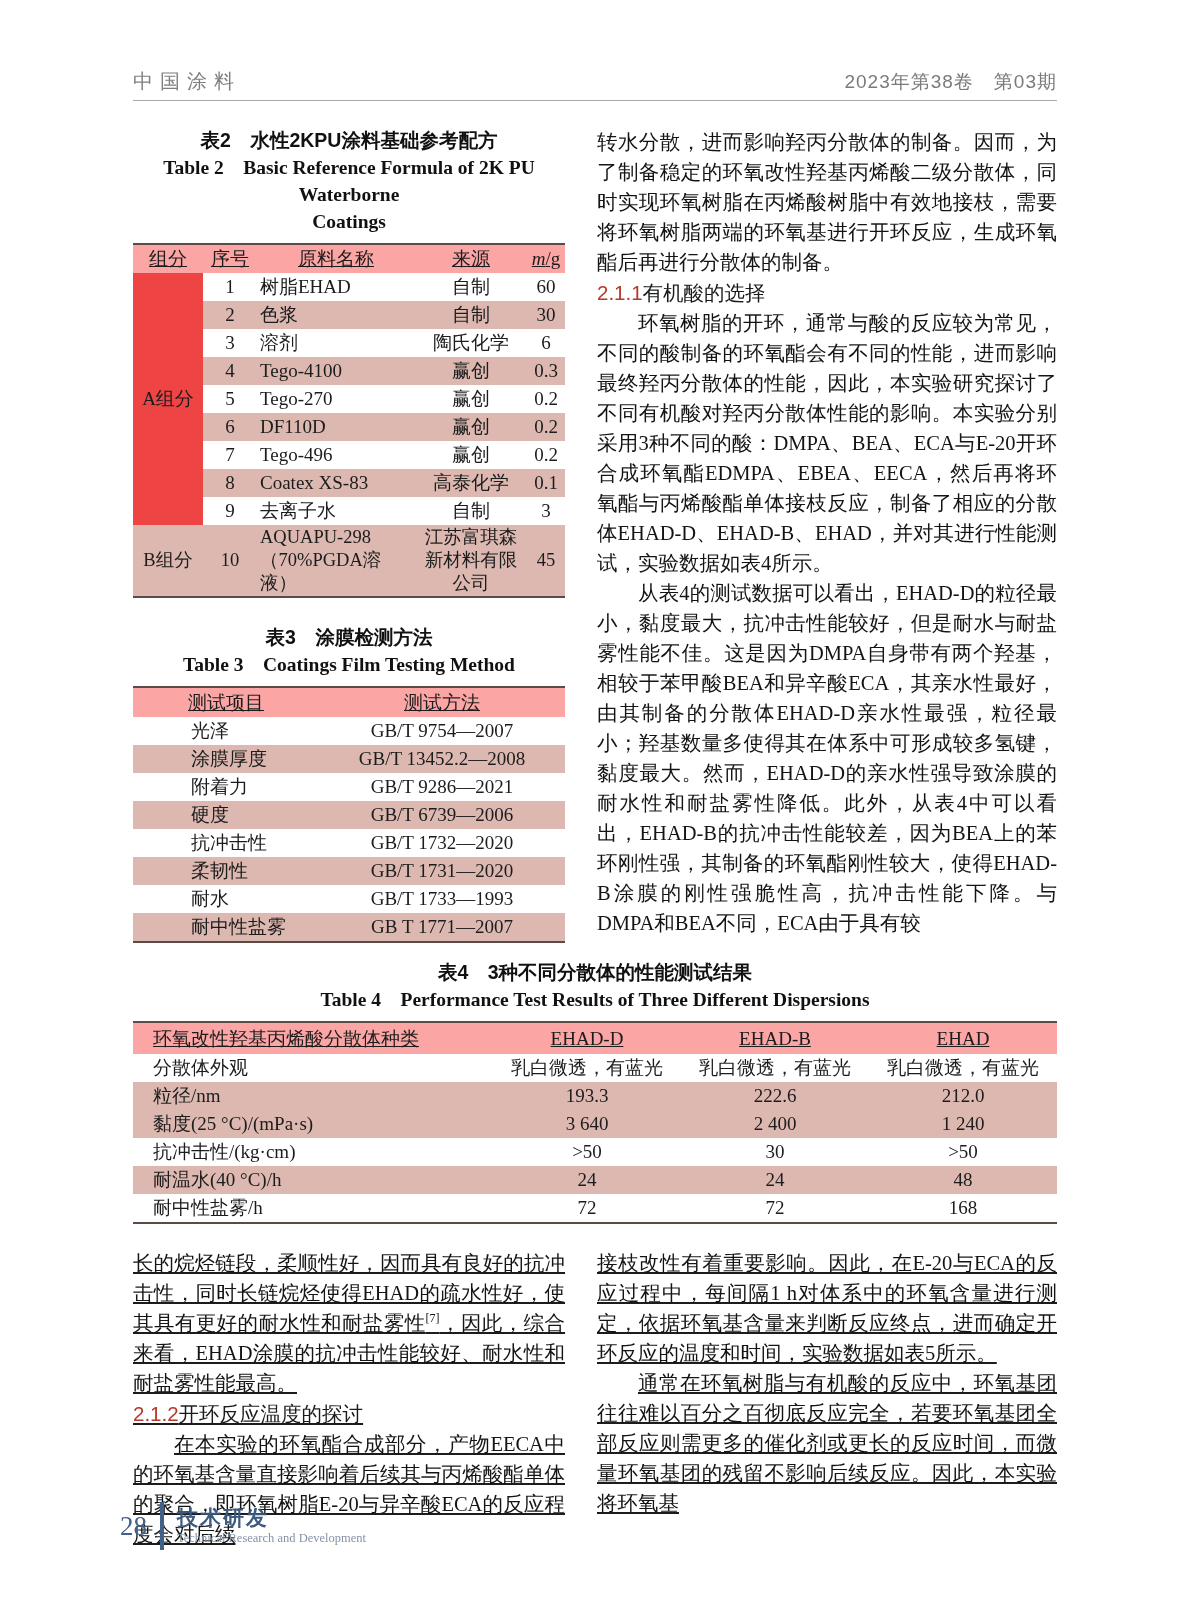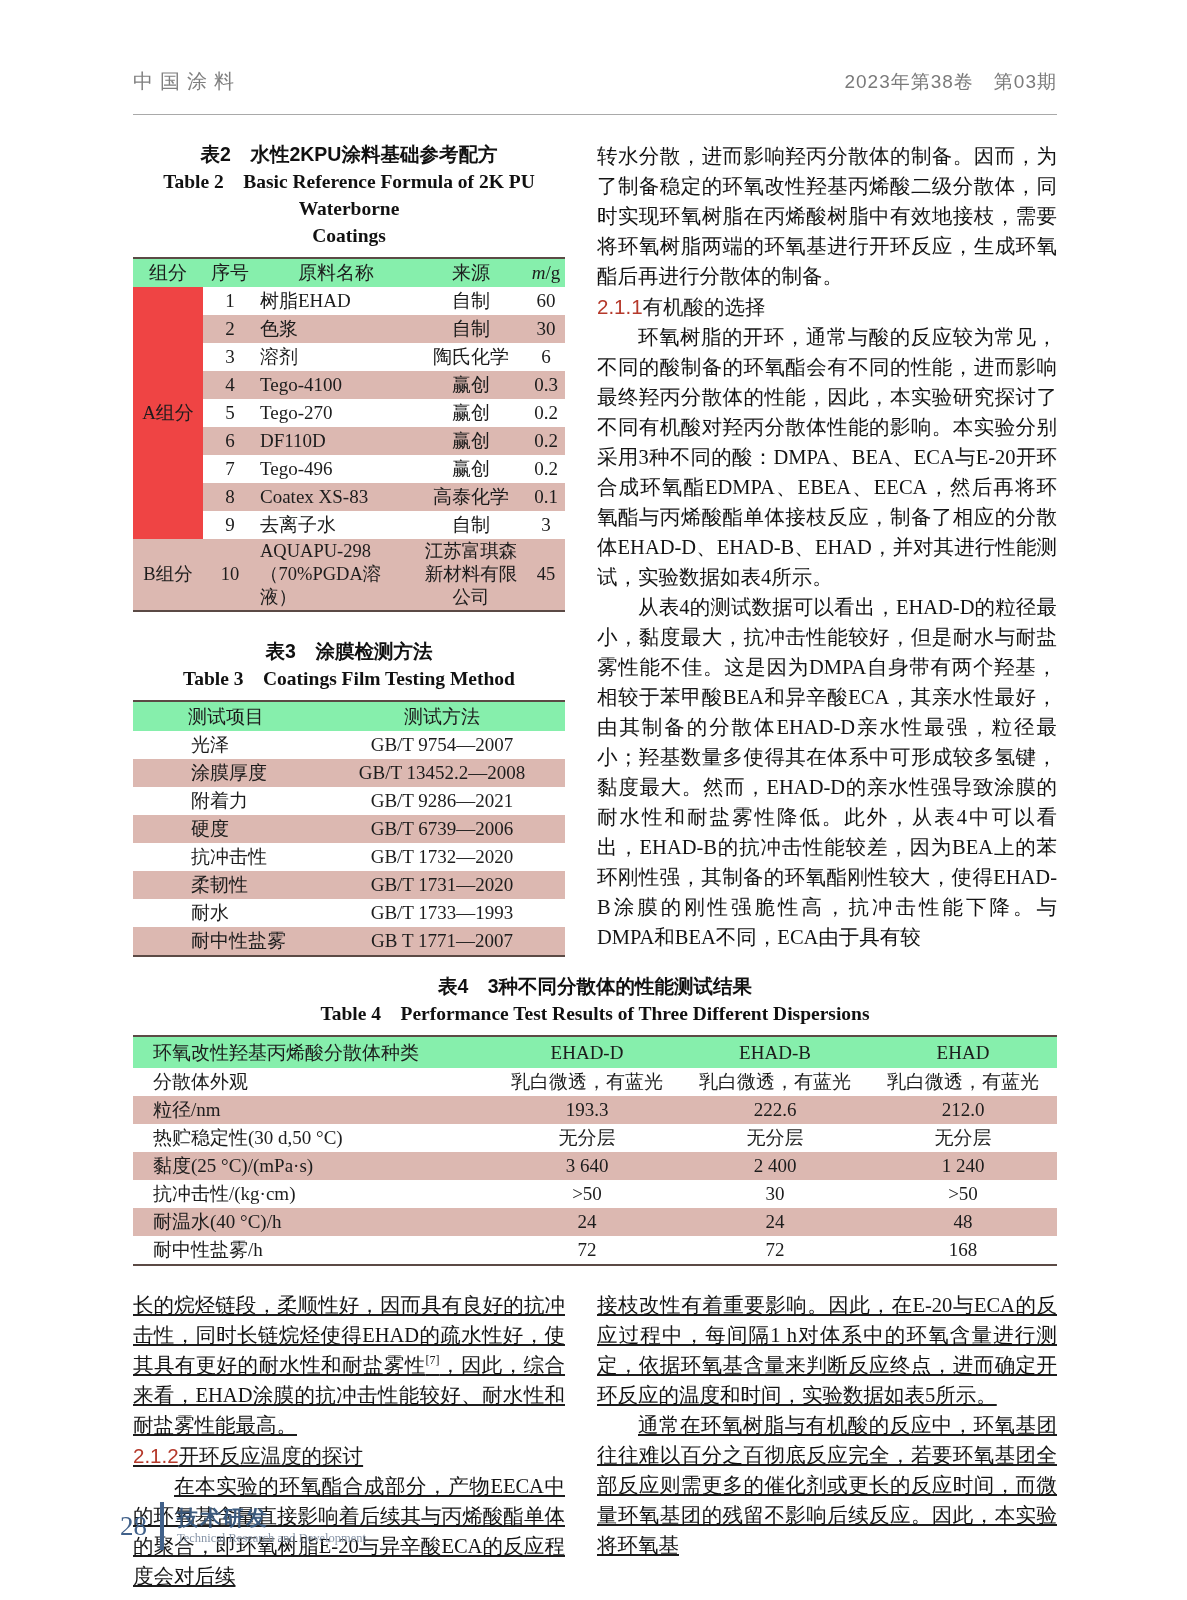--- a/index.html
+++ b/index.html
@@ -6,21 +6,21 @@
   html,body { margin:0; padding:0; background:#ffffff; }
   .page{
     width:1187px; height:1600px; position:relative; overflow:hidden;
     background:#ffffff; color:#1c1c1c;
     font-family:"Liberation Serif", serif;
     padding:68px 130px 0 133px;
   }
   
   .page-header{
     display:flex; justify-content:space-between; align-items:flex-end;
-    padding-bottom:19px; border-bottom:1.5px solid #a9a9a9;
+    padding-bottom:5px; border-bottom:1.5px solid #a9a9a9;
   }
   .journal-name{
     font-family:"Liberation Sans", sans-serif; color:#7f7f7f;
     font-size:20px; letter-spacing:7px;
   }
   .issue-info{
     font-family:"Liberation Sans", sans-serif; color:#7a7a7a;
     font-size:19px; letter-spacing:1px;
   }
   
@@ -37,21 +37,21 @@
     font-size:19.5px; line-height:27px; text-align:center; color:#111;
   }
   
   table.t{
     width:100%; border-collapse:collapse; font-size:19px;
     border-top:2px solid #5b4a45; border-bottom:2px solid #5b4a45;
     margin-top:8px;
   }
   .t th{ font-weight:normal; }
   .t th,.t td{ padding:1px 3px; }
-  .thead-row{ background:#86efac; }
+  .thead-row{ background:#fca5a5;text-decoration:underline; }
   tr.stripe{ background:#dcb8b1; }
   .ac{ text-align:center; } .al{ text-align:left; }
   
   .t2 th{ height:29px; }
   .t2 td{ height:27px; }
   .t2 .c-group{ width:70px; }
   .t2 .c-no{ width:54px; }
   .t2 .c-mat{ width:158px; }
   .t2 .c-src{ width:112px; }
   .t2 .c-m{ width:38px; }
@@ -270,26 +270,20 @@
           <td class="c1">分散体外观</td>
           <td class="cd">乳白微透，有蓝光</td>
           <td class="cd">乳白微透，有蓝光</td>
           <td class="cd">乳白微透，有蓝光</td>
         </tr>
         <tr class="stripe">
           <td class="c1">粒径/nm</td>
           <td class="cd">193.3</td>
           <td class="cd">222.6</td>
           <td class="cd">212.0</td>
-        </tr>
-        <tr>
-          <td class="c1">热贮稳定性(30 d,50 °C)</td>
-          <td class="cd">无分层</td>
-          <td class="cd">无分层</td>
-          <td class="cd">无分层</td>
         </tr>
         <tr class="stripe">
           <td class="c1">黏度(25 °C)/(mPa·s)</td>
           <td class="cd">3 640</td>
           <td class="cd">2 400</td>
           <td class="cd">1 240</td>
         </tr>
         <tr>
           <td class="c1">抗冲击性/(kg·cm)</td>
           <td class="cd">&gt;50</td>

